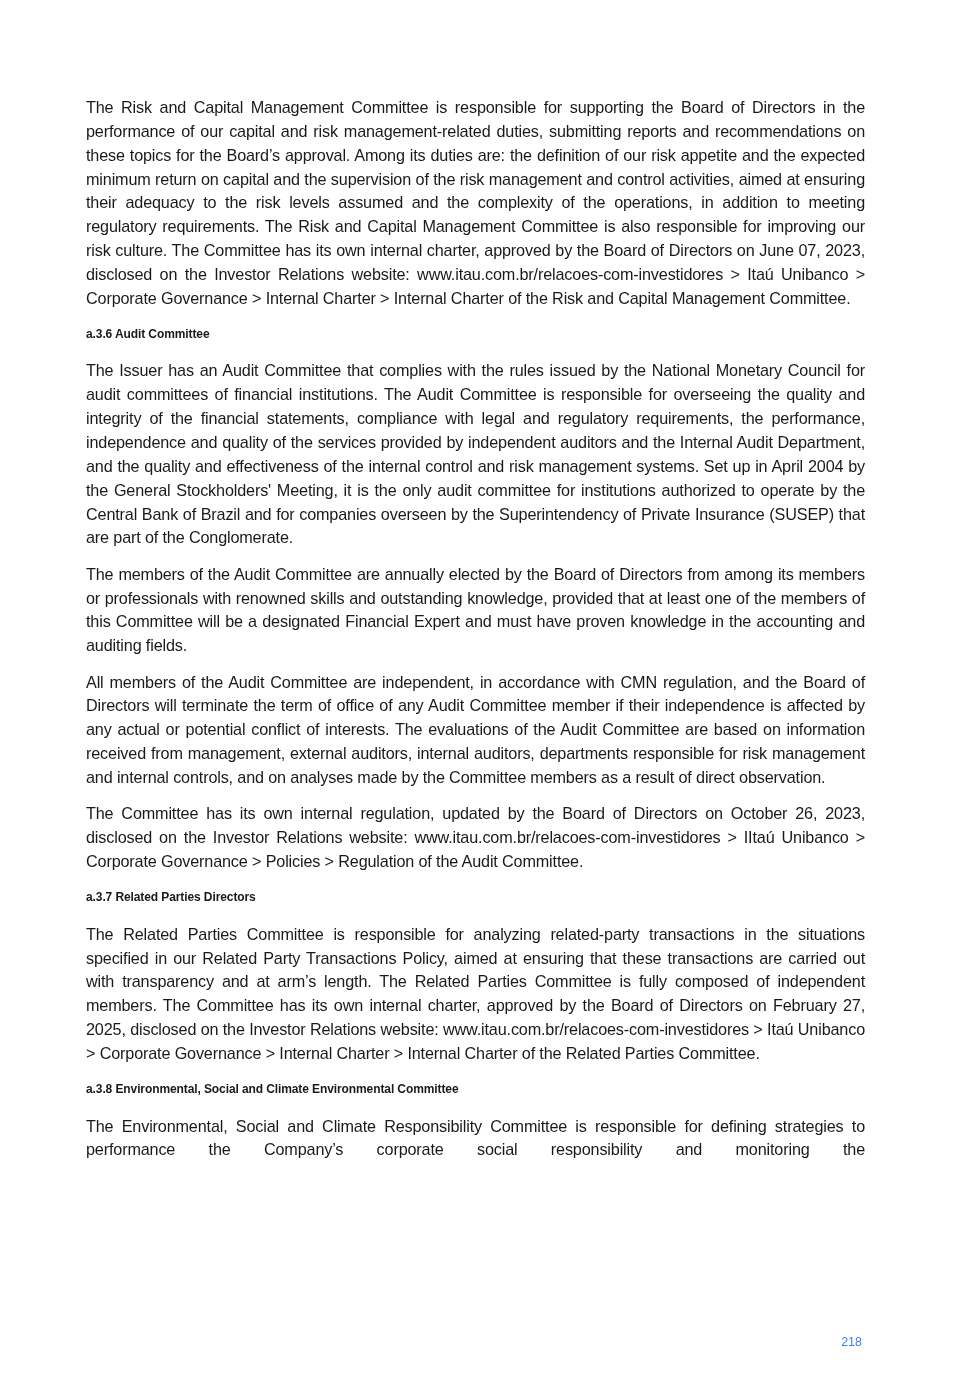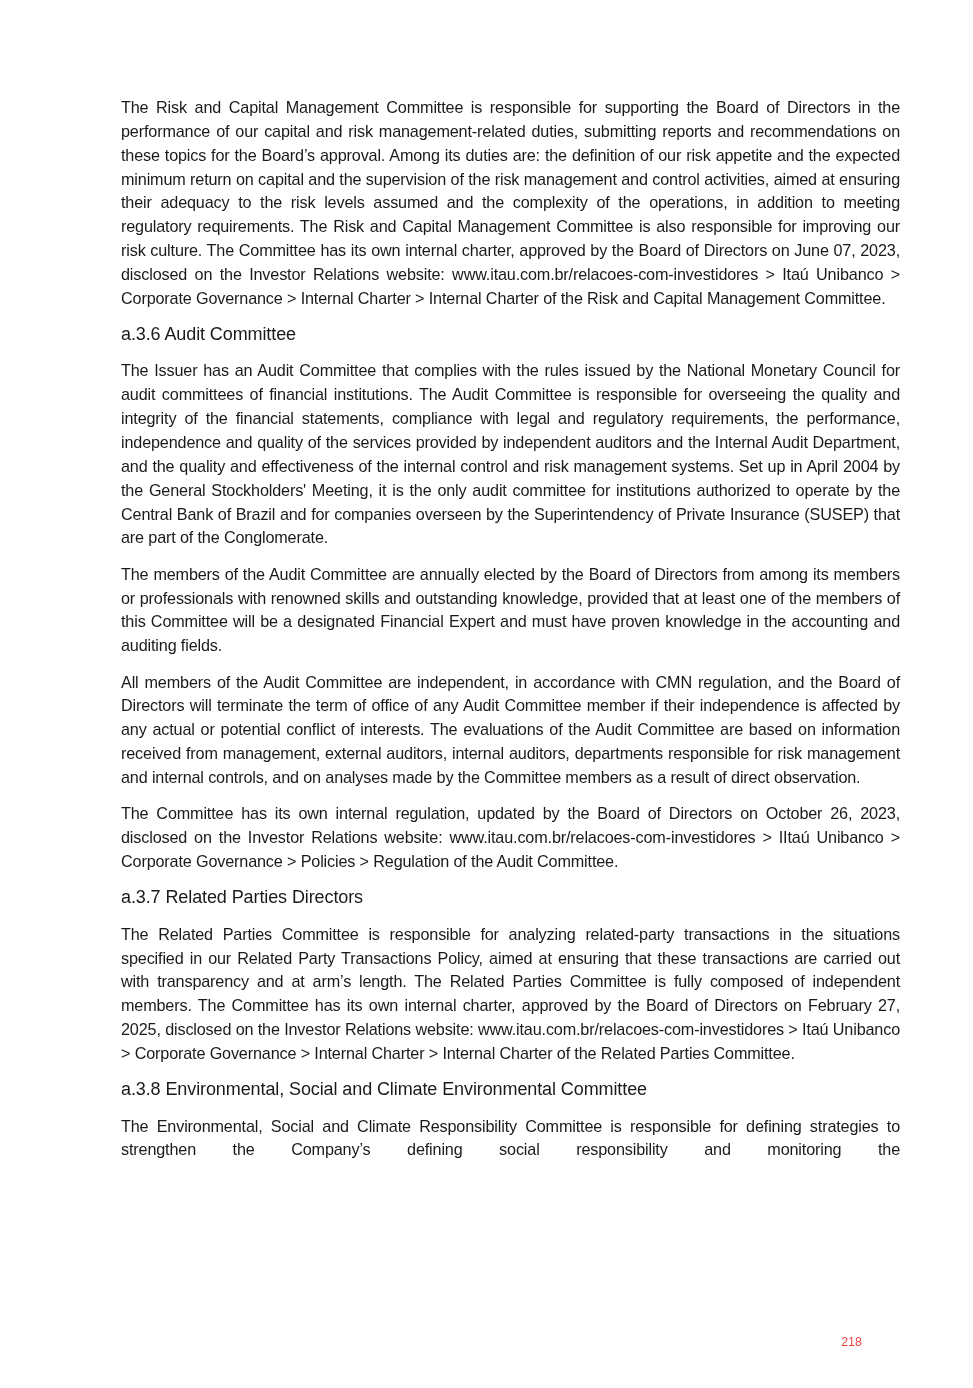--- a/index.html
+++ b/index.html
@@ -13,57 +13,56 @@
       position: relative;
       overflow: hidden;
       font-family: "Liberation Sans", "DejaVu Sans", sans-serif;
       color: #1a1a1a;
     }
     .page {
       position: absolute;
       left: 86px;
       top: 96px;
       width: 779px;
-      margin-left: 35px;
     }
     .para {
       margin: 0 0 12.5px 0;
       font-size: 16.2px;
       line-height: 23.85px;
       text-align: justify;
       text-align-last: left;
       letter-spacing: -0.15px;
       word-spacing: 0px;
     }
     .heading {
       margin: 0 0 12.5px 0;
-      font-size: 18px;
+      font-size: 12px;
       line-height: 23.85px;
-      font-weight: normal;
+      font-weight: bold;
       letter-spacing: -0.1px;
     }
     .page-number {
       position: absolute;
       left: 832px;
       top: 1335px;
       width: 30px;
       text-align: right;
       font-size: 12.5px;
-      color: #ef4444;
+      color: #3b82f6;
     }
   </style>
 </head>
 <body>
 
 <div class="page">
   <p class="para">The Risk and Capital Management Committee is responsible for supporting the Board of Directors in the performance of our capital and risk management-related duties, submitting reports and recommendations on these topics for the Board’s approval. Among its duties are: the definition of our risk appetite and the expected minimum return on capital and the supervision of the risk management and control activities, aimed at ensuring their adequacy to the risk levels assumed and the complexity of the operations, in addition to meeting regulatory requirements. The Risk and Capital Management Committee is also responsible for improving our risk culture. The Committee has its own internal charter, approved by the Board of Directors on June 07, 2023, disclosed on the Investor Relations website: www.itau.com.br/relacoes-com-investidores &gt; Itaú Unibanco &gt; Corporate Governance &gt; Internal Charter &gt; Internal Charter of the Risk and Capital Management Committee.</p>
   <h3 class="heading">a.3.6 Audit Committee</h3>
   <p class="para">The Issuer has an Audit Committee that complies with the rules issued by the National Monetary Council for audit committees of financial institutions. The Audit Committee is responsible for overseeing the quality and integrity of the financial statements, compliance with legal and regulatory requirements, the performance, independence and quality of the services provided by independent auditors and the Internal Audit Department, and the quality and effectiveness of the internal control and risk management systems. Set up in April 2004 by the General Stockholders' Meeting, it is the only audit committee for institutions authorized to operate by the Central Bank of Brazil and for companies overseen by the Superintendency of Private Insurance (SUSEP) that are part of the Conglomerate.</p>
   <p class="para">The members of the Audit Committee are annually elected by the Board of Directors from among its members or professionals with renowned skills and outstanding knowledge, provided that at least one of the members of this Committee will be a designated Financial Expert and must have proven knowledge in the accounting and auditing fields.</p>
   <p class="para">All members of the Audit Committee are independent, in accordance with CMN regulation, and the Board of Directors will terminate the term of office of any Audit Committee member if their independence is affected by any actual or potential conflict of interests. The evaluations of the Audit Committee are based on information received from management, external auditors, internal auditors, departments responsible for risk management and internal controls, and on analyses made by the Committee members as a result of direct observation.</p>
   <p class="para">The Committee has its own internal regulation, updated by the Board of Directors on October 26, 2023, disclosed on the Investor Relations website: www.itau.com.br/relacoes-com-investidores &gt; IItaú Unibanco &gt; Corporate Governance &gt; Policies &gt; Regulation of the Audit Committee.</p>
   <h3 class="heading">a.3.7 Related Parties Directors</h3>
   <p class="para">The Related Parties Committee is responsible for analyzing related-party transactions in the situations specified in our Related Party Transactions Policy, aimed at ensuring that these transactions are carried out with transparency and at arm’s length. The Related Parties Committee is fully composed of independent members. The Committee has its own internal charter, approved by the Board of Directors on February 27, 2025, disclosed on the Investor Relations website: www.itau.com.br/relacoes-com-investidores &gt; Itaú Unibanco &gt; Corporate Governance &gt; Internal Charter &gt; Internal Charter of the Related Parties Committee.</p>
   <h3 class="heading">a.3.8 Environmental, Social and Climate Environmental Committee</h3>
-  <p class="para" style="text-align-last: justify;">The Environmental, Social and Climate Responsibility Committee is responsible for defining strategies to strengthen the Company’s defining social responsibility and monitoring the</p>
+  <p class="para" style="text-align-last: justify;">The Environmental, Social and Climate Responsibility Committee is responsible for defining strategies to performance the Company’s corporate social responsibility and monitoring the</p>
 </div>
 
 <div class="page-number">218</div>
 
 </body></html>

